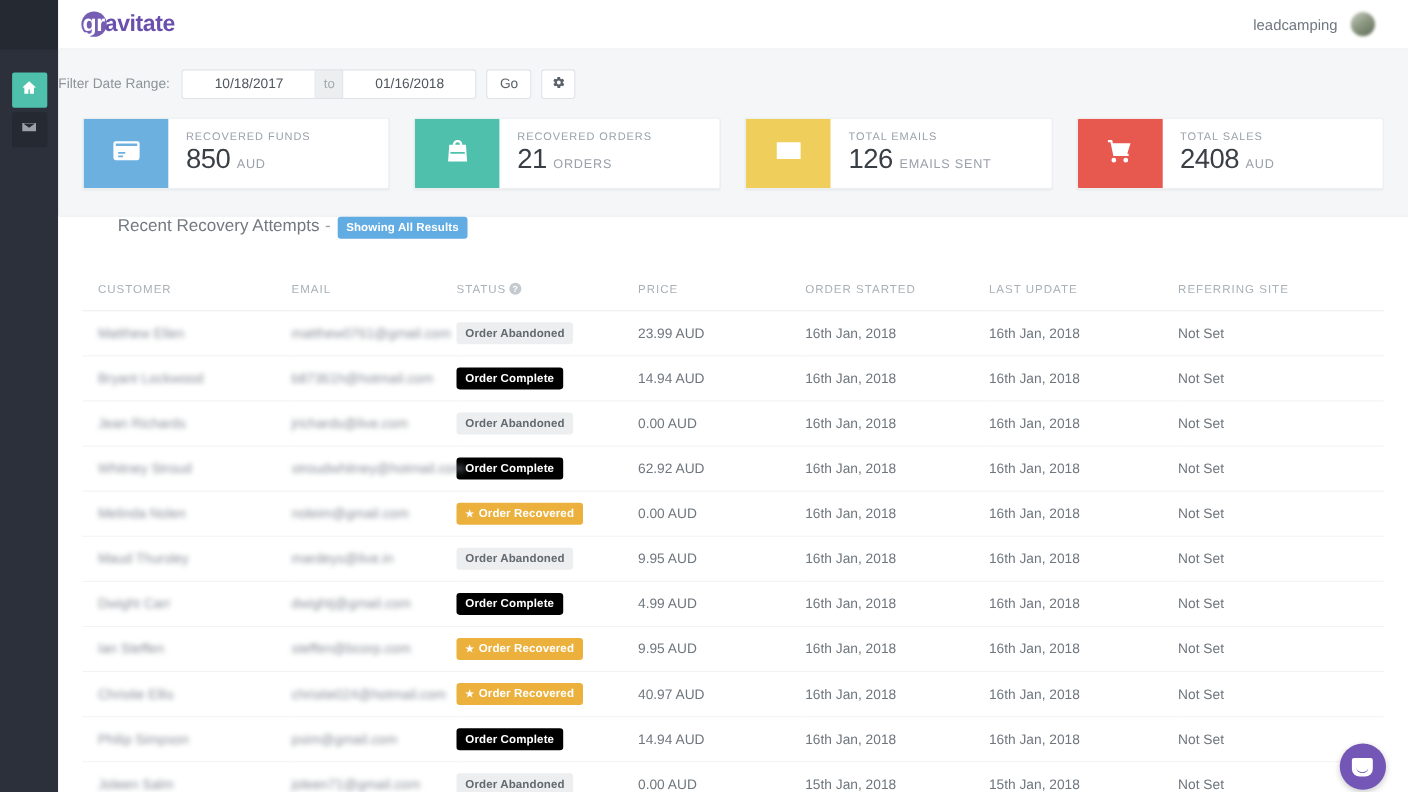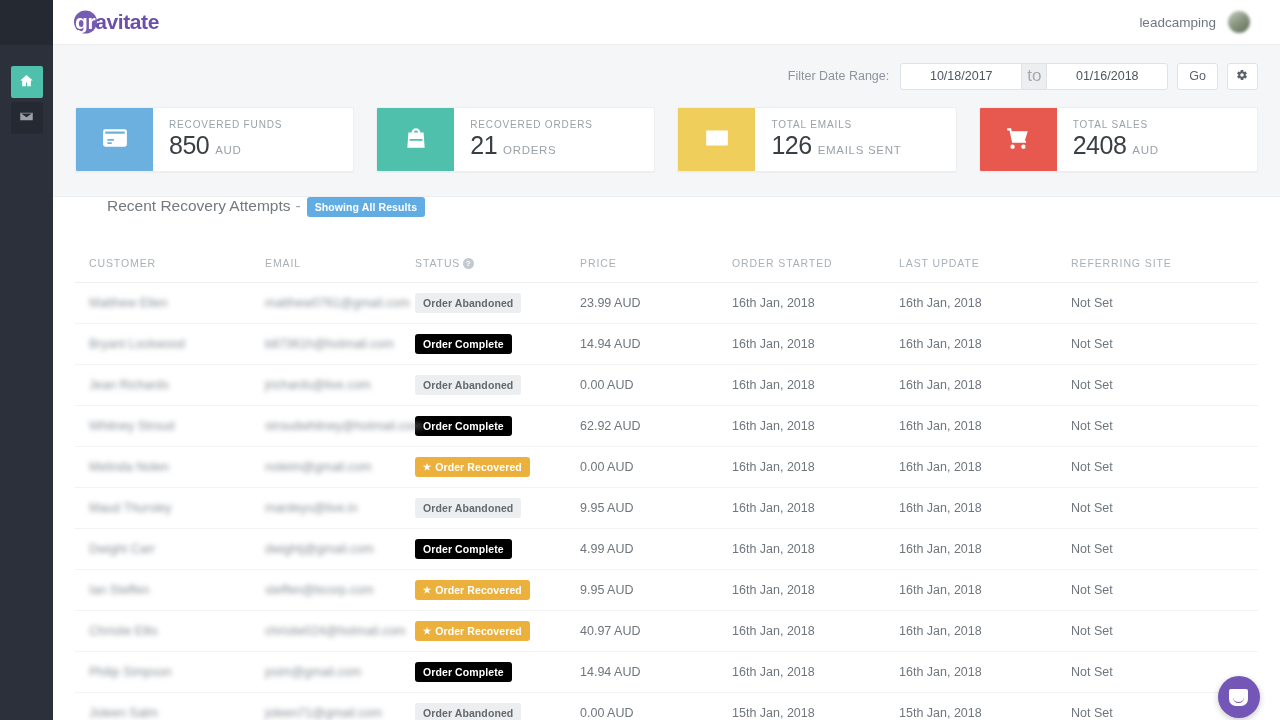--- a/index.html
+++ b/index.html
@@ -63,36 +63,36 @@
   .topbar-right { display: flex; align-items: center; gap: 12px; }
   .username { font-size: 13.5px; color: #6f7780; }
   .avatar {
     width: 22px; height: 22px; border-radius: 50%;
     background: linear-gradient(145deg,#c9cfc4 0%, #8f9a85 45%, #5f6b56 100%);
     filter: blur(1.4px);
   }
 
   
   .filterbar {
-    height: 62px; display: flex; align-items: center; justify-content: flex-end;
+    height: 62px; display: flex; align-items: center; 
     padding-right: 22px; flex: 0 0 62px;
   }
   .filter-label { font-size: 12.5px; color: #8d949c; margin-right: 11px; }
   .daterange { display: flex; align-items: stretch; height: 27px; }
   .date-input {
     width: 122px; background: #ffffff; border: 1px solid #dfe3e8;
     font-size: 12.5px; color: #4e555c; text-align: center;
     display: flex; align-items: center; justify-content: center;
     font-family: "Liberation Sans", sans-serif;
   }
   .date-input:first-child { border-radius: 3px 0 0 3px; }
   .date-sep {
     width: 24px; background: #eceef0; border-top: 1px solid #dfe3e8;
     border-bottom: 1px solid #dfe3e8;
-    font-size: 17px; color: #a3aab1;
+    font-size: 12px; color: #a3aab1;
     display: flex; align-items: center; justify-content: center;
   }
   .date-input.last { border-radius: 0 3px 3px 0; }
   .btn {
     margin-left: 9px; height: 27px; min-width: 37px; padding: 0 11px;
     background: #ffffff; border: 1px solid #dfe3e8; border-radius: 3px;
     font-size: 12.5px; color: #5b6269; cursor: pointer;
     display: flex; align-items: center; justify-content: center;
     font-family: "Liberation Sans", sans-serif;
   }

